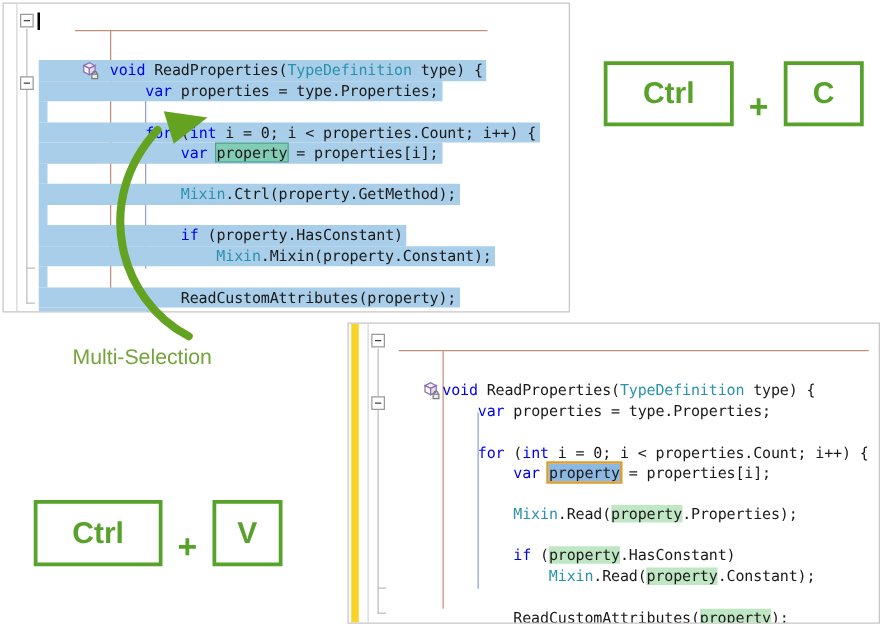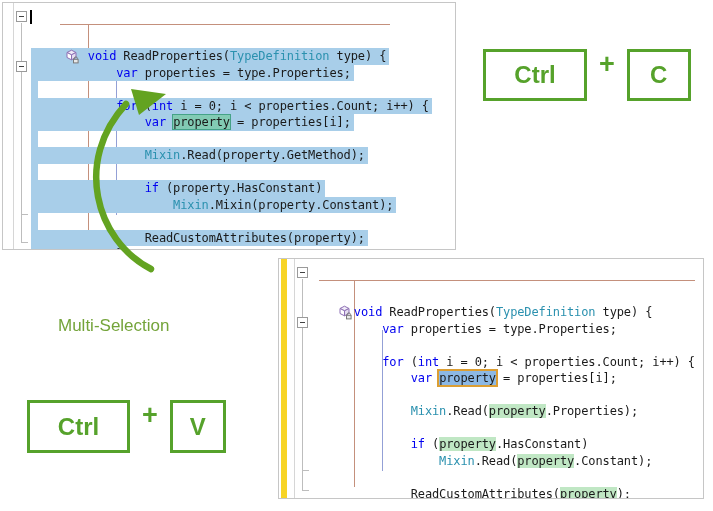--- a/index.html
+++ b/index.html
@@ -59,30 +59,30 @@
   #panel-bottom .foldtick.k2{left:23px;top:231px;}
 
   .caret-black{position:absolute;left:27px;top:7px;width:2px;height:14px;background:#000;}
   .pcaret{display:inline-block;width:7px;height:14px;box-sizing:border-box;position:relative;
           border-top:2px solid #e8a33b;border-bottom:2px solid #e8a33b;
           vertical-align:-2px;margin-left:2px;}
   .pcaret::before{content:"";position:absolute;left:2px;top:0;bottom:0;width:0;
           border-left:2px dotted #e8a33b;}
 
   
-  .kbadge{position:absolute;display:flex;align-items:flex-start;gap:12px;}
+  .kbadge{position:absolute;display:flex;align-items:flex-end;gap:12px;}
   .keycap{display:flex;align-items:center;justify-content:center;background:#fff;
           border:3px solid #56a22b;color:#56a22b;font-weight:bold;font-size:24px;box-sizing:border-box;}
   .keycap.big{width:104px;height:52px;} .keycap.small{width:64px;height:52px;}
   .kplus{color:#56a22b;font-weight:bold;font-size:27px;}
   #badge-copy{left:483px;top:49px;}
   #badge-paste{left:27px;top:400px;}
   #badge-paste .keycap.big{width:103px;height:53px;} #badge-paste .keycap.small{width:56px;height:53px;}
 
-  #multi-label{position:absolute;left:58px;top:276px;color:#74a43a;font-size:17px;margin-top:40px;}
+  #multi-label{position:absolute;left:58px;top:276px;color:#74a43a;font-size:17px;}
   #arrow-svg{position:absolute;left:0;top:0;pointer-events:none;}
 </style>
 </head>
 <body>
 
 <div id="stage">
 
   <div class="panel" id="panel-top">
     <div class="sepline"></div>
     <div class="foldline"></div>
@@ -100,21 +100,21 @@
               <path d="M3 3.5 L3 8.5 L7.5 10.8 L7.5 5.8 Z" fill="#ffffff" stroke="#8d6fb4" stroke-width="1"></path>
               <path d="M12 3.5 L12 8.5 L7.5 10.8 L7.5 5.8 Z" fill="#e4dcf0" stroke="#8d6fb4" stroke-width="1"></path>
               <path d="M10.2 10.5 v-1 a1.6 1.6 0 0 1 3.2 0 v1" fill="none" stroke="#7a7a7a" stroke-width="1"></path>
               <rect x="9.5" y="10.3" width="4.6" height="3.6" fill="#e9e9e9" stroke="#7a7a7a" stroke-width="1"></rect>
             </svg></span></div>
         <div class="cl"><span class="sel"><span>            </span><span class="tk-k">var</span><span class="tk-p"> properties = type.Properties;</span></span></div>
         <div class="cl"><span class="sel stub"></span><span></span></div>
         <div class="cl"><span class="sel"><span>            </span><span class="tk-k">for</span><span class="tk-p"> (</span><span class="tk-k">int</span><span class="tk-p"> i = 0; i &lt; properties.Count; i++) {</span></span></div>
         <div class="cl"><span class="sel"><span>                </span><span class="tk-k">var</span><span class="tk-p"> </span><span class="tk-p sel-teal">property</span><span class="tk-p"> = properties[i];</span></span></div>
         <div class="cl"><span class="sel stub"></span><span></span></div>
-        <div class="cl"><span class="sel"><span>                </span><span class="tk-t">Mixin</span><span class="tk-p">.Read(property.GetMethod);</span></span></div>
+        <div class="cl"><span class="sel"><span>                </span><span class="tk-t">Mixin</span><span class="tk-p">.Ctrl(property.GetMethod);</span></span></div>
         <div class="cl"><span class="sel stub"></span><span></span></div>
         <div class="cl"><span class="sel"><span>                </span><span class="tk-k">if</span><span class="tk-p"> (property.HasConstant)</span></span></div>
         <div class="cl"><span class="sel"><span>                    </span><span class="tk-t">Mixin</span><span class="tk-p">.Mixin(property.Constant);</span></span></div>
         <div class="cl"><span class="sel stub"></span><span></span></div>
         <div class="cl"><span class="sel"><span>                </span><span class="tk-p">ReadCustomAttributes(property);</span></span></div>
         <div class="cl"><span class="sel"><span>            </span><span class="tk-p">}</span></span></div>
         <div class="cl"><span class="sel"><span>        </span><span class="tk-p">}</span></span></div>
       </div>
   </div>
 

